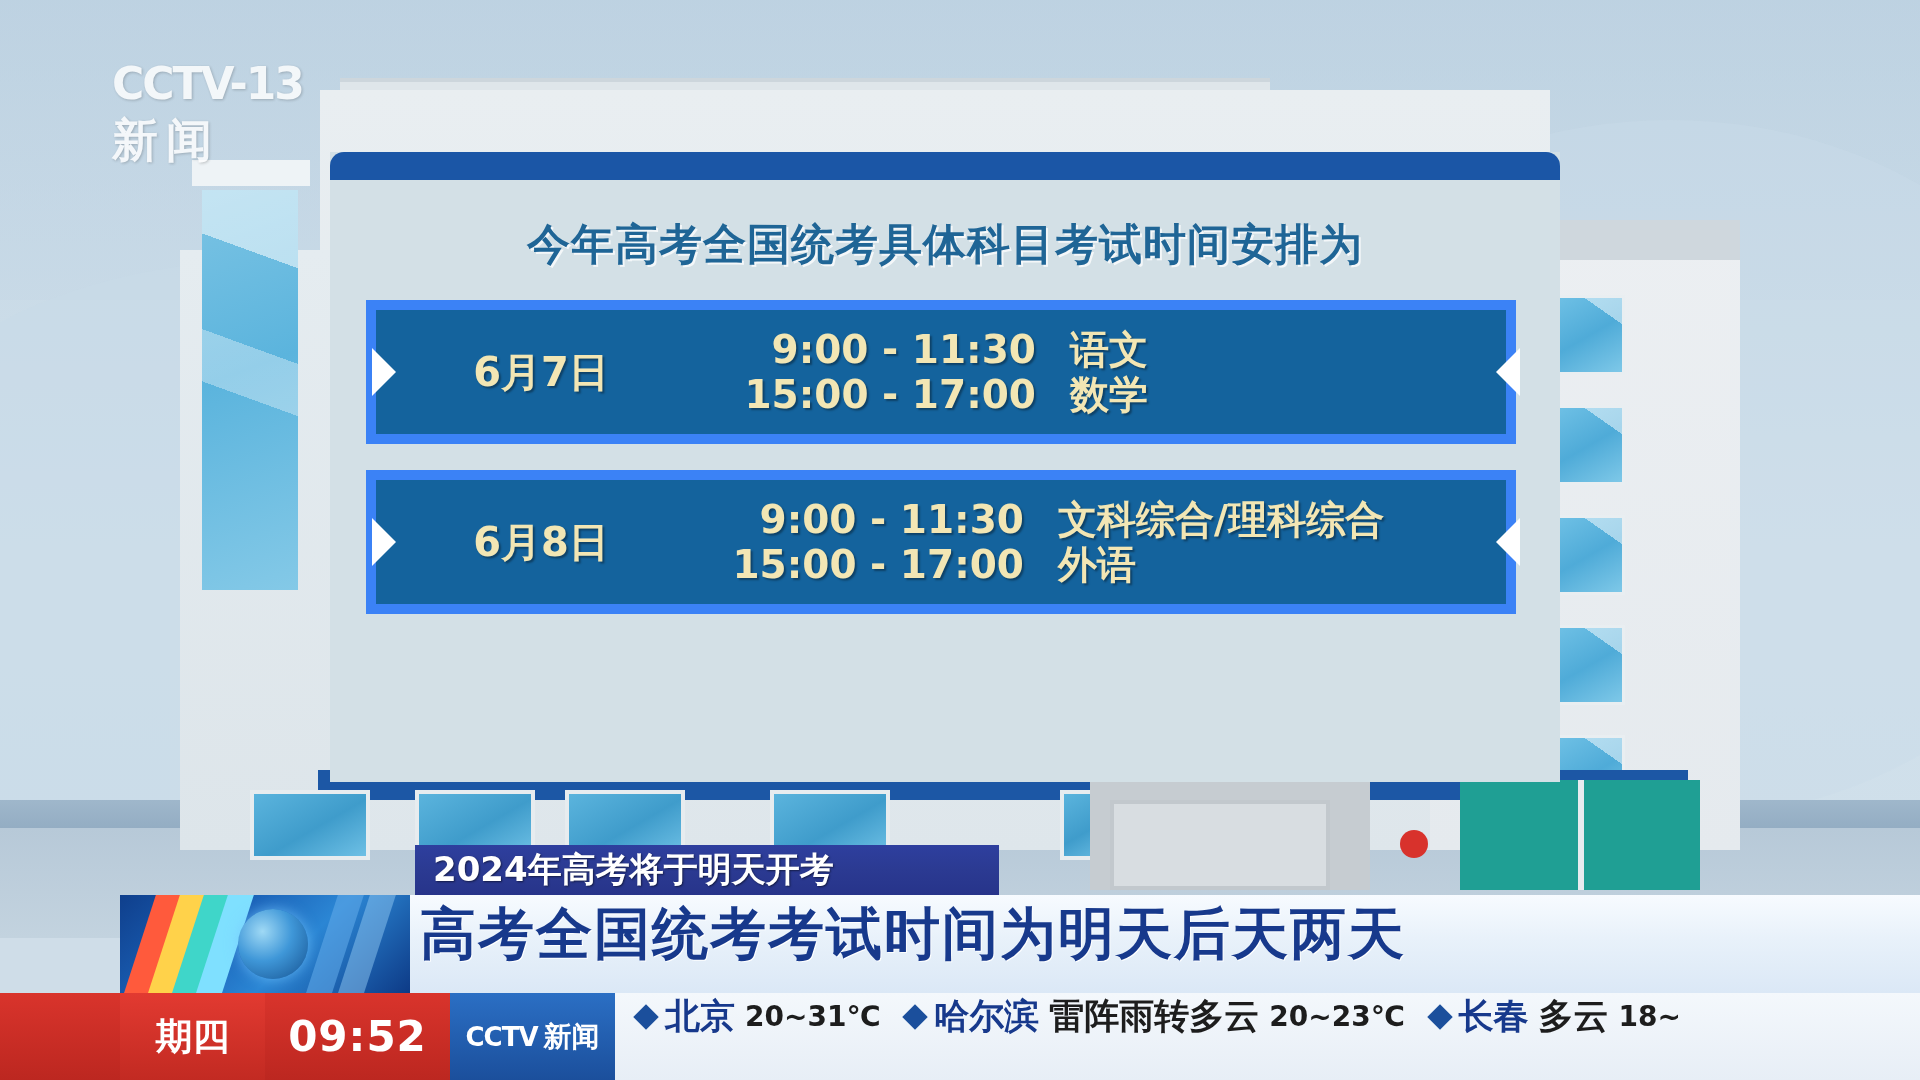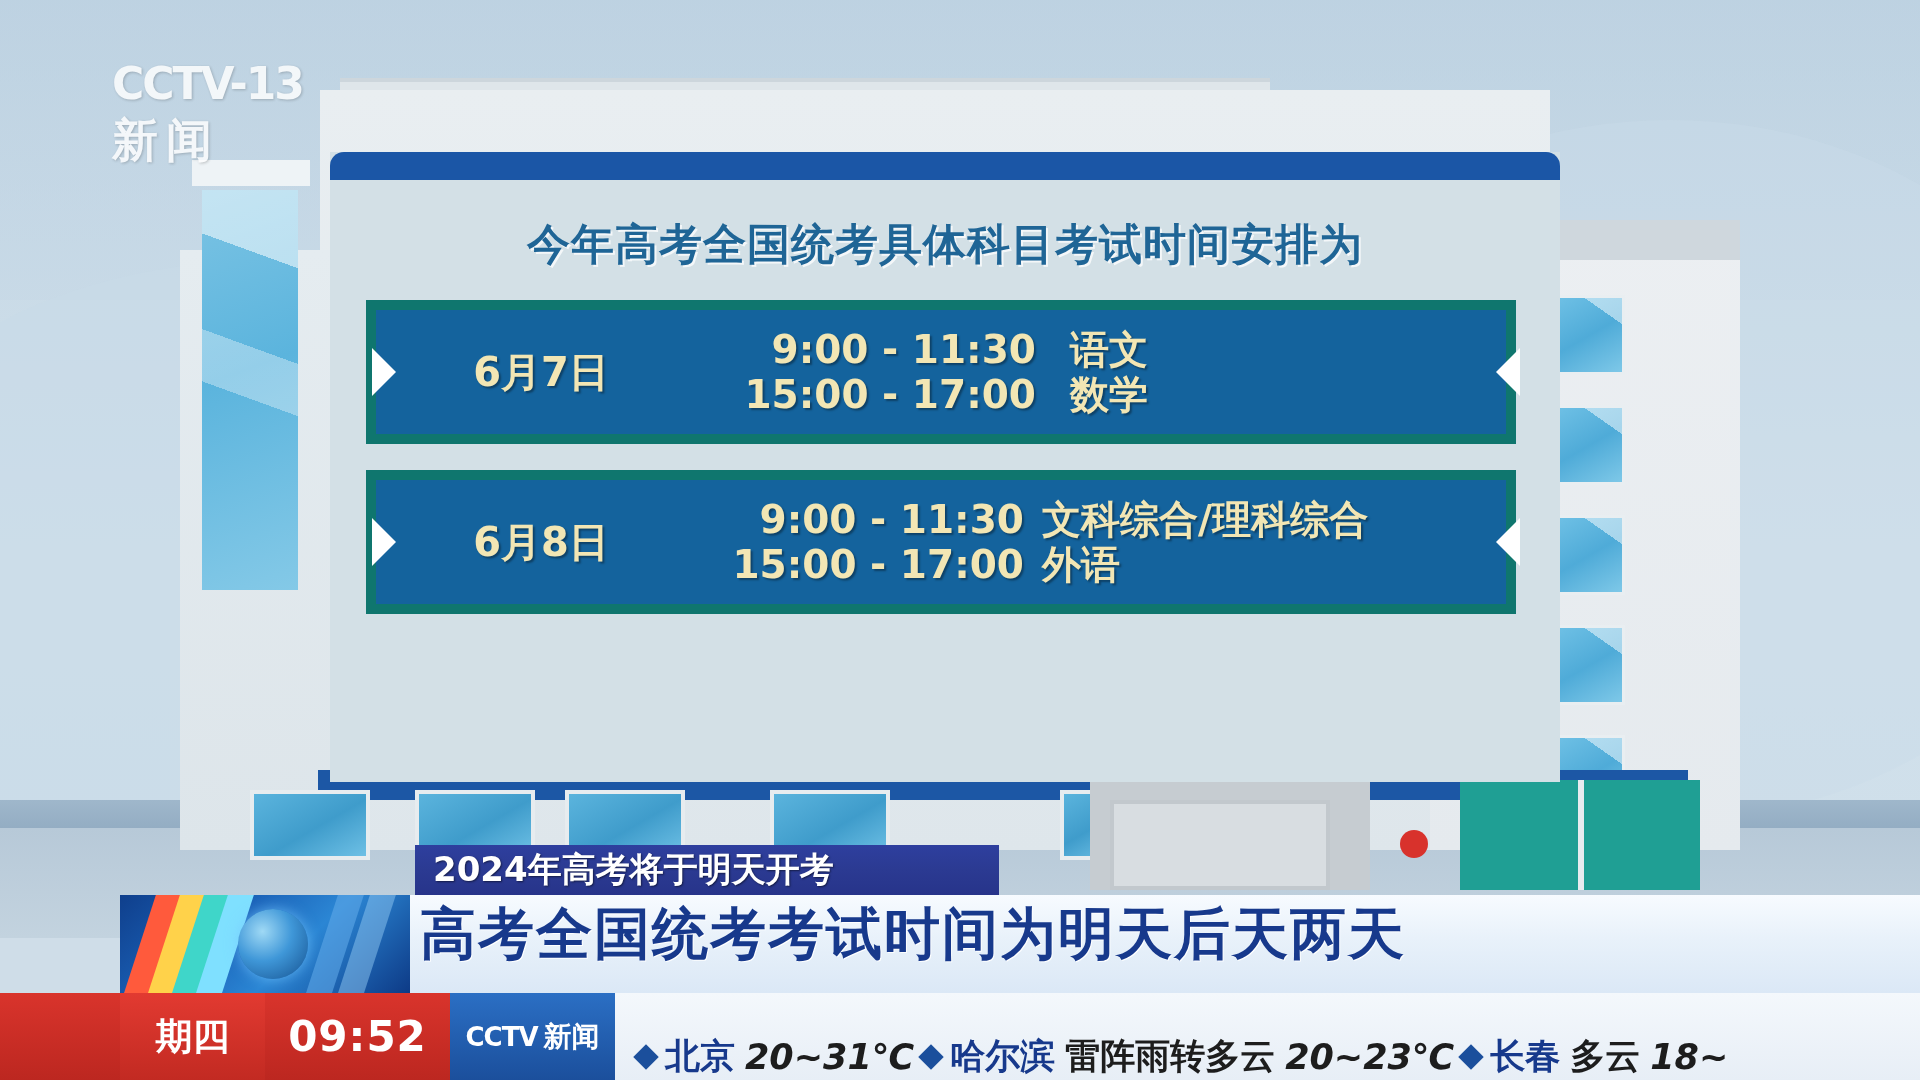--- a/index.html
+++ b/index.html
@@ -133,21 +133,21 @@
   .panel-title {
     position:absolute; left:330px; top:216px; width:1230px;
     text-align:center;
     font-size:43px; font-weight:bold; color:#1f6596;
     letter-spacing:1px;
     text-shadow:2px 2px 0 rgba(255,255,255,.75);
   }
 
   .rowblock {
     position:absolute; left:366px; width:1150px;
-    background:#0f766e;
+    background:#3b82f6;
     padding:10px;
   }
   .rowblock.r1 { top:300px; height:144px; }
   .rowblock.r2 { top:470px; height:144px; }
   .rowblock-inner {
     width:100%; height:100%;
     background:#14639d;
     display:flex; align-items:center;
   }
   .row-date {
@@ -158,21 +158,21 @@
   .row-times { flex:1; }
   .row-line {
     display:flex; align-items:center;
     font-size:39px; font-weight:bold; color:#f2e6b4;
     line-height:1.16;
     text-shadow:2px 2px 2px rgba(0,0,0,.35);
   }
   .row-time { width:330px; text-align:right; white-space:nowrap; }
   .row-subject { padding-left:34px; white-space:nowrap; }
   .r2 .row-time { width:318px; }
-  .r2 .row-subject { padding-left:18px; }
+  .r2 .row-subject { padding-left:34px; }
 
   .arrow-l, .arrow-r {
     position:absolute; width:0; height:0;
   }
   .arrow-l { border-top:24px solid transparent; border-bottom:24px solid transparent; border-left:24px solid #ffffff; }
   .arrow-r { border-top:24px solid transparent; border-bottom:24px solid transparent; border-right:24px solid #ffffff; }
   .arr-r1l { left:372px; top:348px; }
   .arr-r1r { left:1496px; top:348px; }
   .arr-r2l { left:372px; top:518px; }
   .arr-r2r { left:1496px; top:518px; }
@@ -260,31 +260,31 @@
   }
   .ticker-brand {
     width:165px; height:87px;
     background:linear-gradient(180deg,#2b6fc4 0%,#1b4f9c 100%);
     display:flex; align-items:center; justify-content:center;
     gap:6px;
   }
   .tb-cctv { font-size:26px; font-weight:bold; color:#ffffff; letter-spacing:-1px; }
   .tb-news { font-size:28px; font-weight:bold; color:#ffffff; }
   .ticker-items {
-    flex:1; height:87px; display:flex; align-items:flex-end;
-    padding-left:22px; gap:8px; overflow:hidden; white-space:nowrap;
+    flex:1; height:87px; display:flex; align-items:flex-start;
+    padding-left:22px; gap:26px; overflow:hidden; white-space:nowrap;
   }
   .tk-item { display:flex; align-items:center; gap:10px; }
   .tk-diamond {
     width:18px; height:18px; background:#1b4f9c;
     transform:rotate(45deg); flex:0 0 auto;
   }
   .tk-city { font-size:35px; font-weight:bold; color:#17398c; }
   .tk-cond { font-size:35px; font-weight:bold; color:#1d1d1d; }
-  .tk-temp { font-size:35px; font-weight:bold; color:#1d1d1d;font-style:italic; }
+  .tk-temp { font-size:28px; font-weight:bold; color:#1d1d1d; }
 </style>
 </head>
 <body>
 
 <div class="stage">
 
   <div class="sky"></div>
   <div class="sky-band1"></div>
   <div class="sky-blob"></div>
   <div class="sky-blob2"></div>

